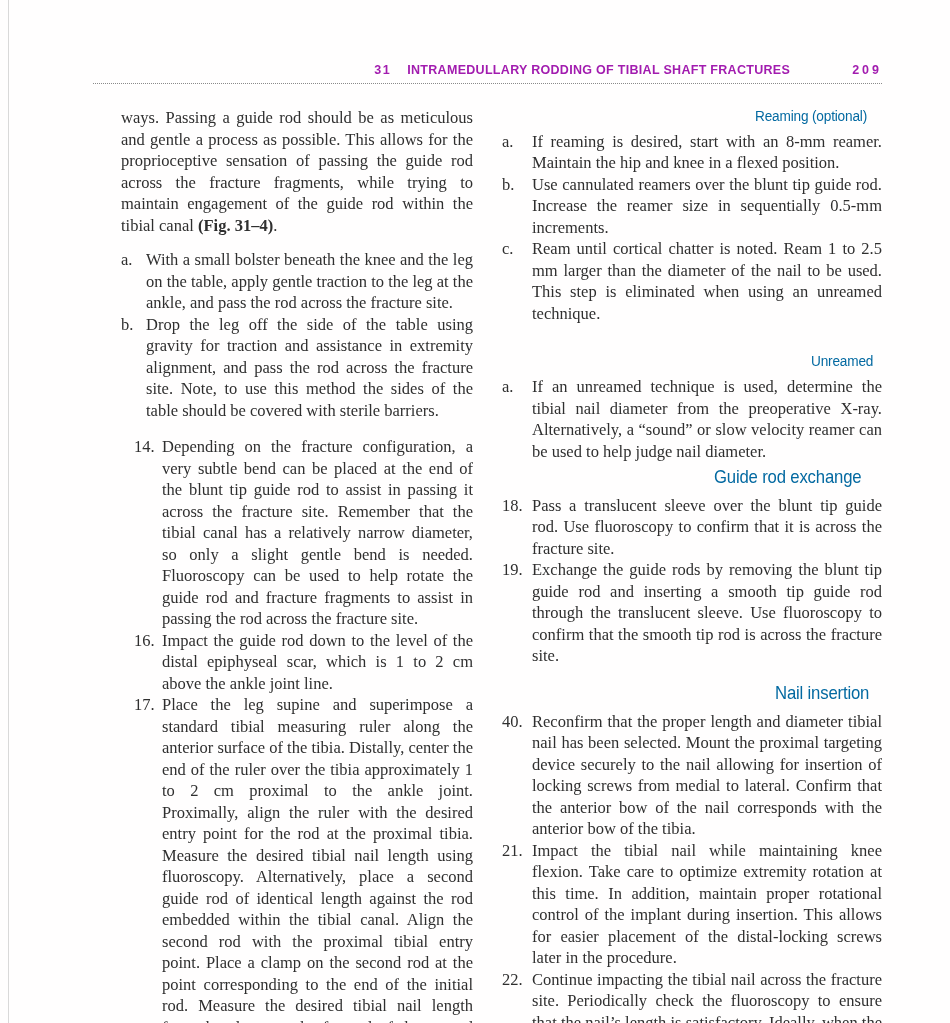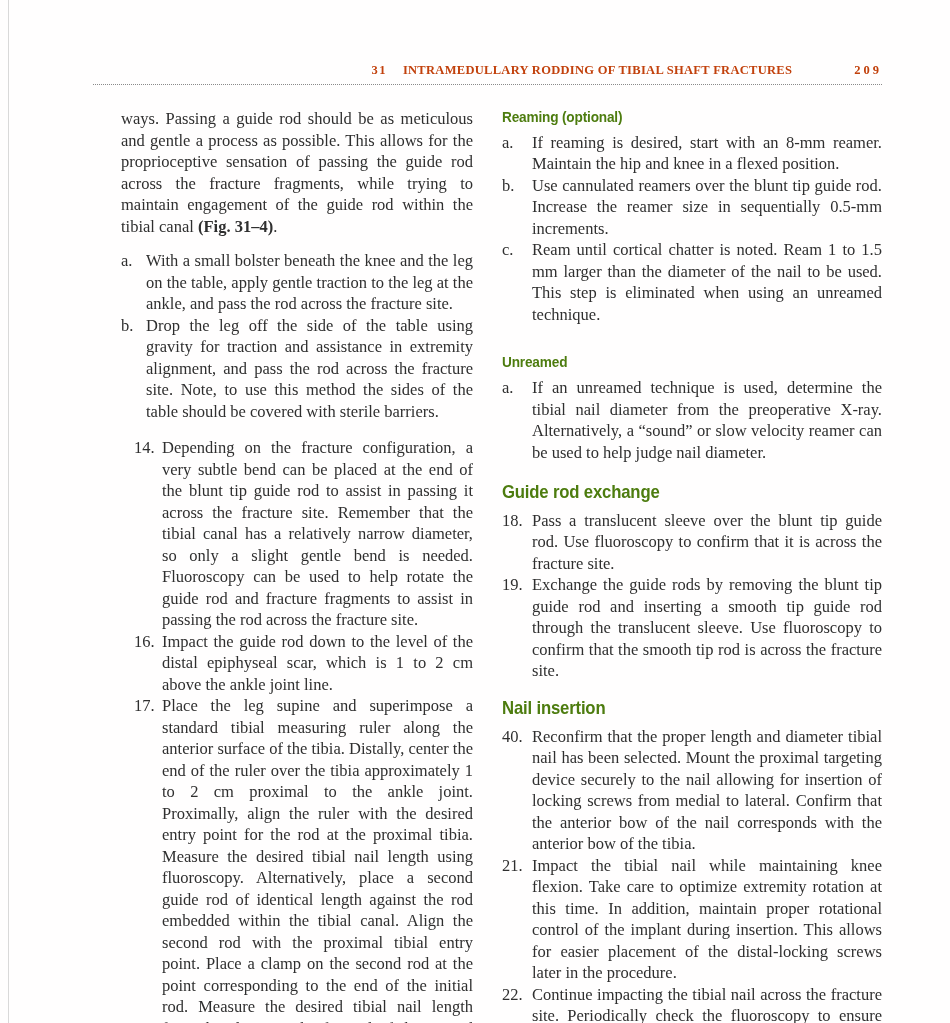--- a/index.html
+++ b/index.html
@@ -16,22 +16,22 @@
     background:#d9d9d9;
   }
   .content{
     margin-left:93px;
     width:789px;
     padding-top:24px;
   }
   
   .header-row{
     display:flex;align-items:baseline;justify-content:flex-end;
-    font-family:Liberation Serif, serif;
-    font-weight:700;font-size:12.5px;color:#c2410c;
+    font-family:Liberation Sans, sans-serif;
+    font-weight:700;font-size:12.5px;color:#a21caf;
     letter-spacing:.3px;
   }
   .header-row .chap{margin-right:16px;letter-spacing:1.5px;}
   .header-row .pageno{margin-left:62px;letter-spacing:3px;margin-top:39px;}
   .rule{border-bottom:1px dotted #8a8a8a;margin-top:6px;}
   
   .columns{
     display:flex;gap:29px;margin-top:23px;
     font-size:16.5px;line-height:21.5px;
   }
@@ -43,27 +43,27 @@
   .row{display:flex;}
   .row .marker{flex:none;}
   .row .body{flex:1;text-align:justify;}
   .letter-list{margin:0 0 15px 28px;}
   .letter-list .marker{width:25px;}
   .num-list .marker{width:28px;margin-left:41px;}
   .rcol .marker{width:30px;}
   
   .h-sub,.h-main{
     font-family:"Liberation Sans", sans-serif;
-    font-weight:700;color:#4d7c0f;line-height:1.15;
+    font-weight:400;color:#0369a1;line-height:1.15;text-align:right;
   }
   .h-sub{font-size:15.5px;margin:0 0 6px 0;}
   .h-main{font-size:19px;margin:0 0 7px 0;}
   .h-inner{display:inline-block;transform:scaleX(.88);transform-origin:0 50%;letter-spacing:-.2px;white-space:nowrap;}
   .mt-sub{margin-top:28px;}
-  .mt-main{margin-top:18px;}
+  .mt-main{margin-top:4px;}
   .mt-main2{margin-top:15px;}
 </style>
 </head>
 <body>
 
 <div class="page">
   <div class="scan-edge"></div>
   <div class="content">
 
     <div class="header-row">
@@ -111,21 +111,21 @@
         <div class="row">
           <span class="marker">a.</span>
           <span class="body">If reaming is desired, start with an 8-mm reamer. Maintain the hip and knee in a flexed position.</span>
         </div>
         <div class="row">
           <span class="marker">b.</span>
           <span class="body">Use cannulated reamers over the blunt tip guide rod. Increase the reamer size in sequentially 0.5-mm increments.</span>
         </div>
         <div class="row">
           <span class="marker">c.</span>
-          <span class="body">Ream until cortical chatter is noted. Ream 1 to 1.5 mm larger than the diameter of the nail to be used. This step is eliminated when using an unreamed technique.</span>
+          <span class="body">Ream until cortical chatter is noted. Ream 1 to 2.5 mm larger than the diameter of the nail to be used. This step is eliminated when using an unreamed technique.</span>
         </div>
 
         <div class="h-sub mt-sub"><span class="h-inner">Unreamed</span></div>
         <div class="row">
           <span class="marker">a.</span>
           <span class="body">If an unreamed technique is used, determine the tibial nail diameter from the preoperative X-ray. Alternatively, a “sound” or slow velocity reamer can be used to help judge nail diameter.</span>
         </div>
 
         <div class="h-main mt-main"><span class="h-inner">Guide rod exchange</span></div>
         <div class="row">

